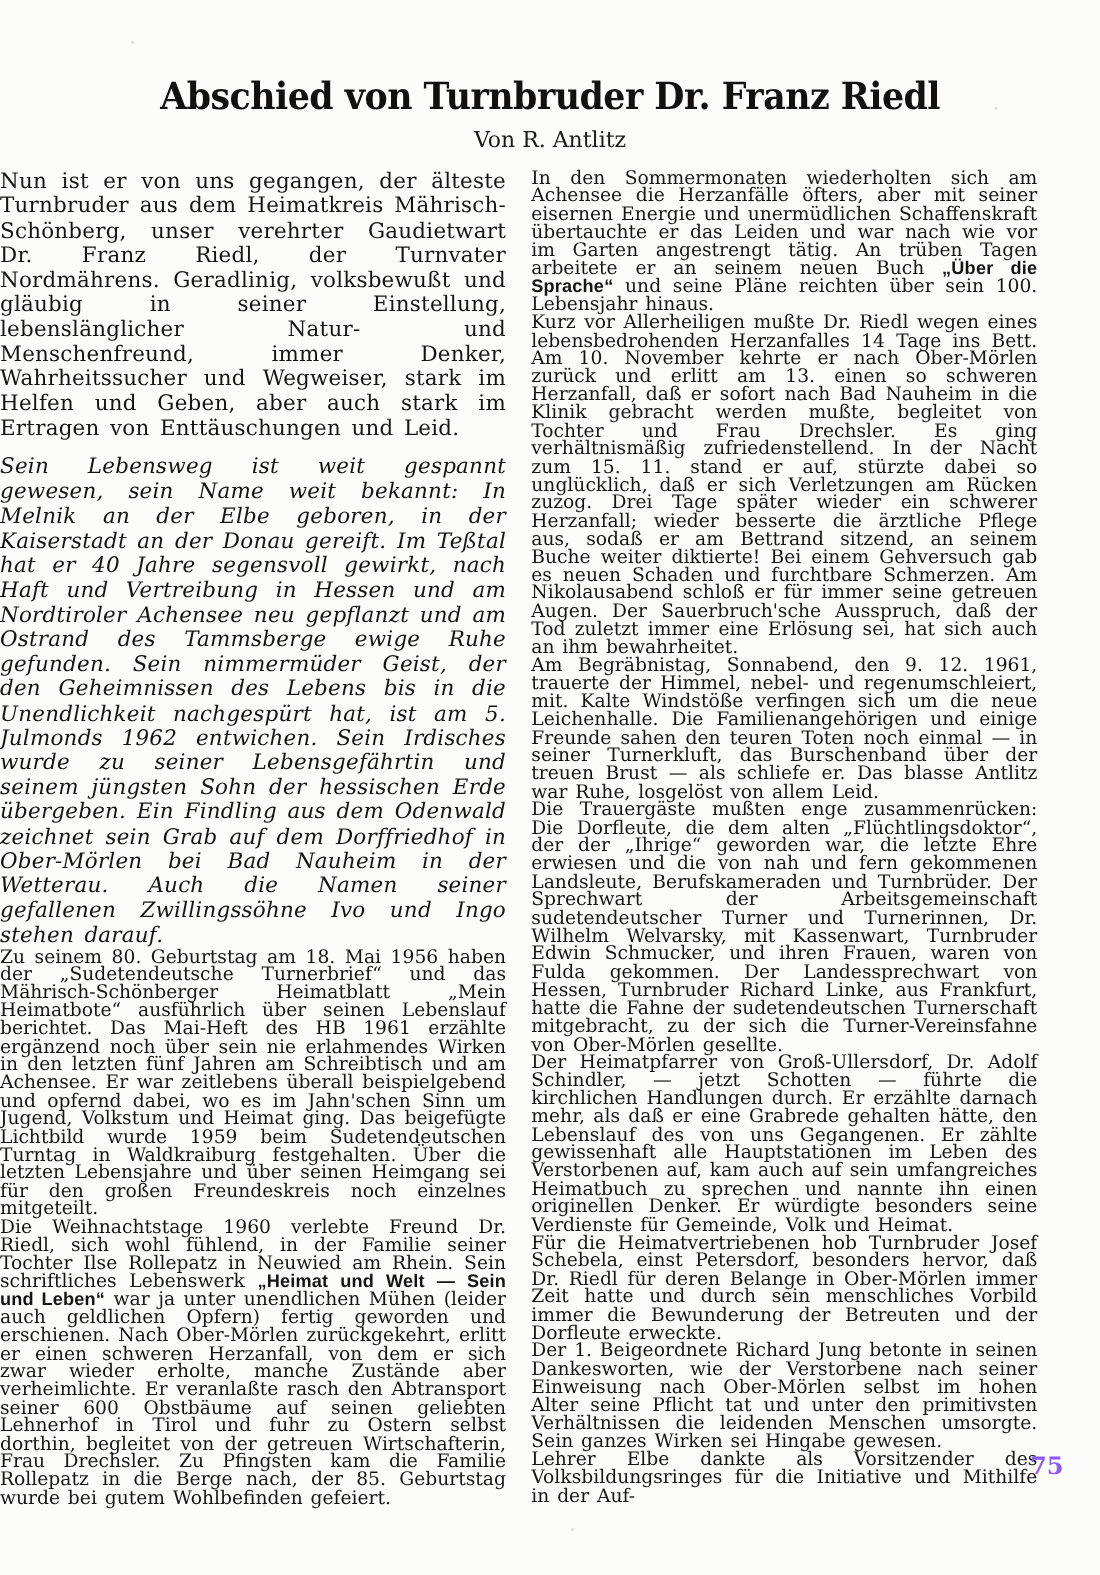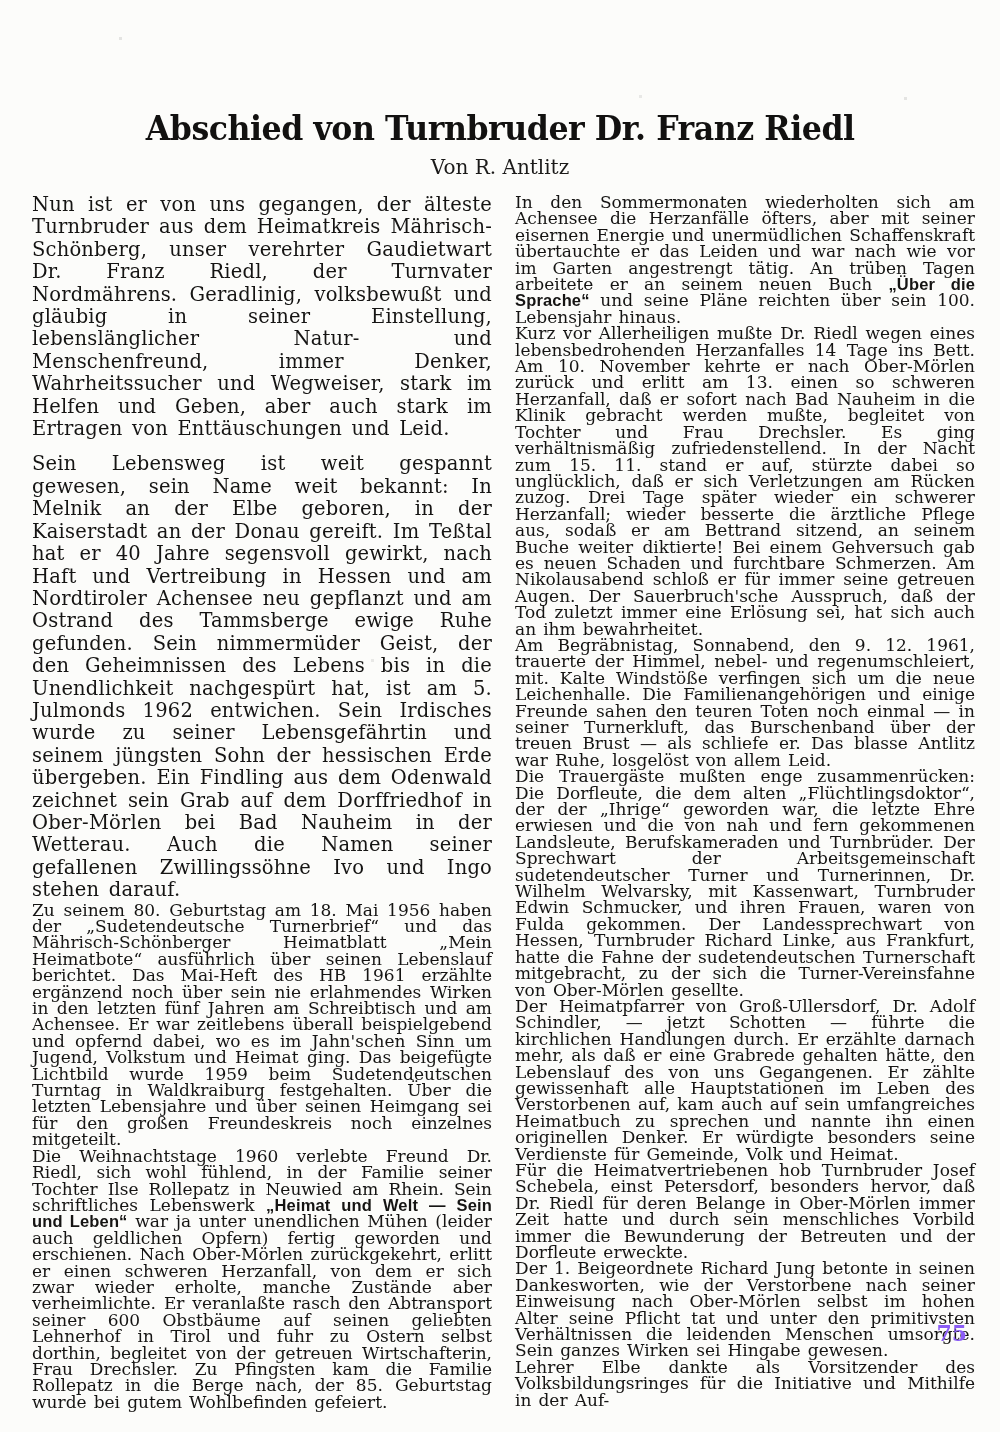--- a/index.html
+++ b/index.html
@@ -12,21 +12,21 @@
     width: 1000px;
     height: 1432px;
     margin: 0 auto;
     background: #fcfcfa;
     color: #151413;
     font-family: "DejaVu Serif", "Liberation Serif", serif;
     overflow: hidden;
   }
   .masthead {
     text-align: center;
-    padding-top: 108px;
+    padding-top: 68px;
   }
   .title {
     margin: 0;
     font-family: "DejaVu Serif", serif;
     font-weight: bold;
     font-size: 34px;
     line-height: 40px;
     letter-spacing: -0.5px;
     color: #121110;
     display: inline-block;
@@ -36,40 +36,40 @@
   }
   .byline {
     margin-top: 7px;
     font-size: 20px;
     line-height: 24px;
     color: #1b1a19;
   }
   .columns {
     display: flex;
     margin-top: 15px;
-    padding-left: 32px;
     padding-right: 25px;
     gap: 23px;
   }
   .col {
     width: 460px;
     flex: 0 0 460px;
     text-align: justify;
   }
   .col p {
     margin: 0;
   }
   p.lead {
     font-size: 19.5px;
     line-height: 22.4px;
     word-spacing: 0.16em;
     letter-spacing: 0.01em;
   }
   p.lead + p.lead {
     margin-top: 13px;
+    font-style: italic;
   }
   .small-block {
     margin-top: 0;
   }
   p.small, .col-right p {
     font-size: 17px;
     line-height: 16.4px;
     word-spacing: 0.1em;
     letter-spacing: 0;
   }

